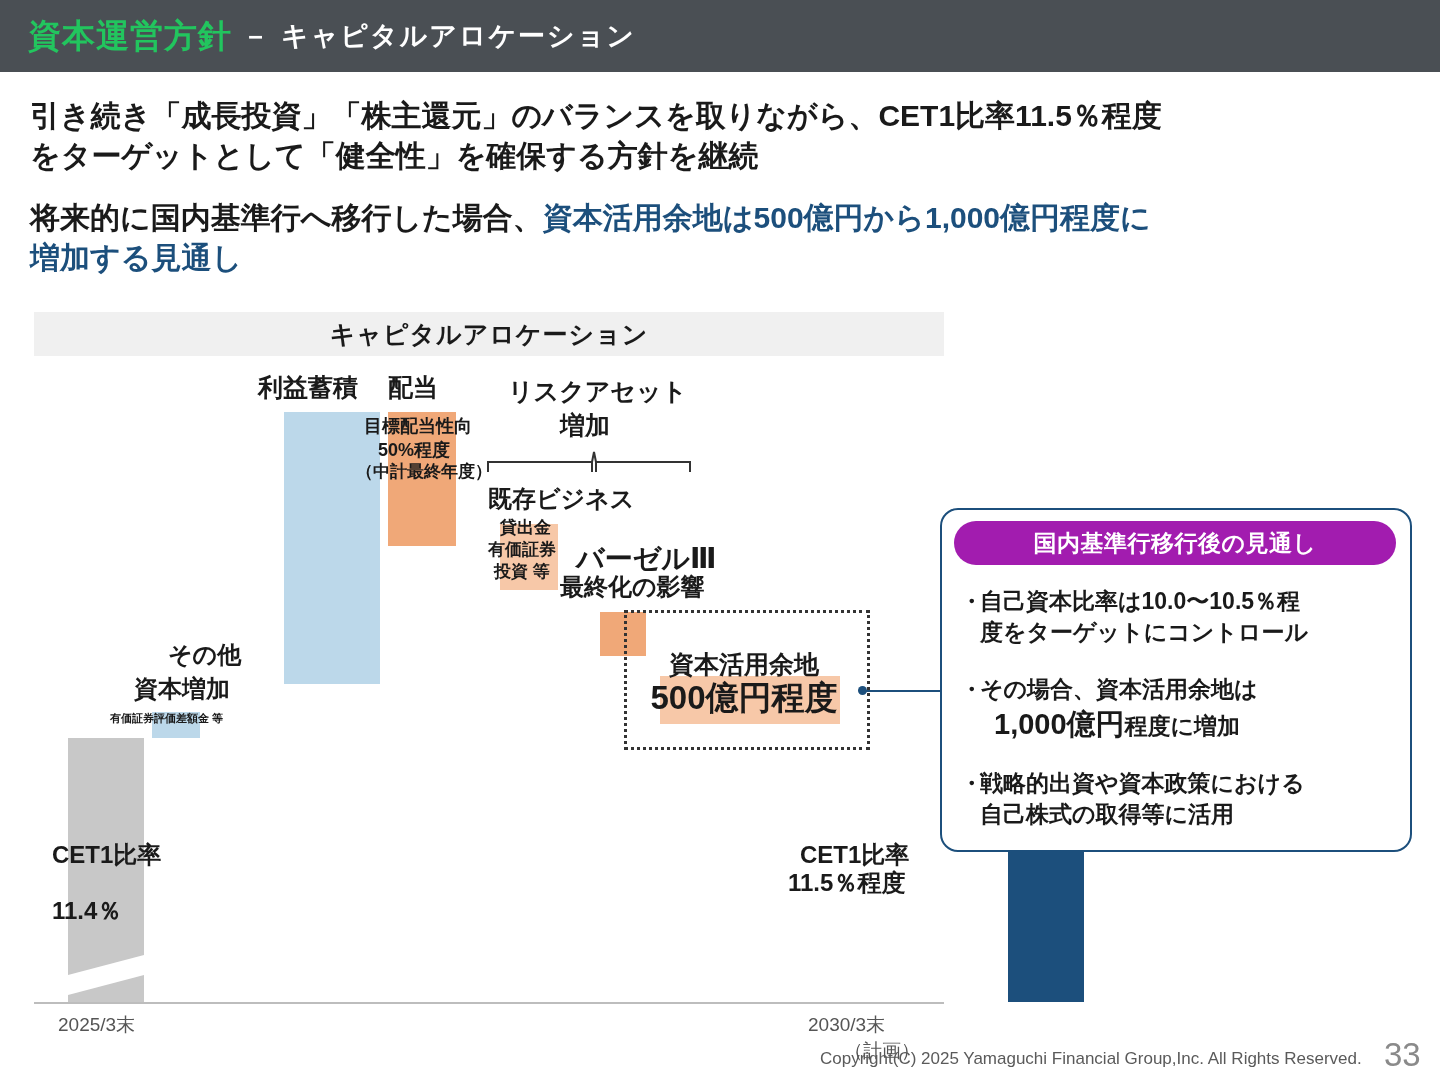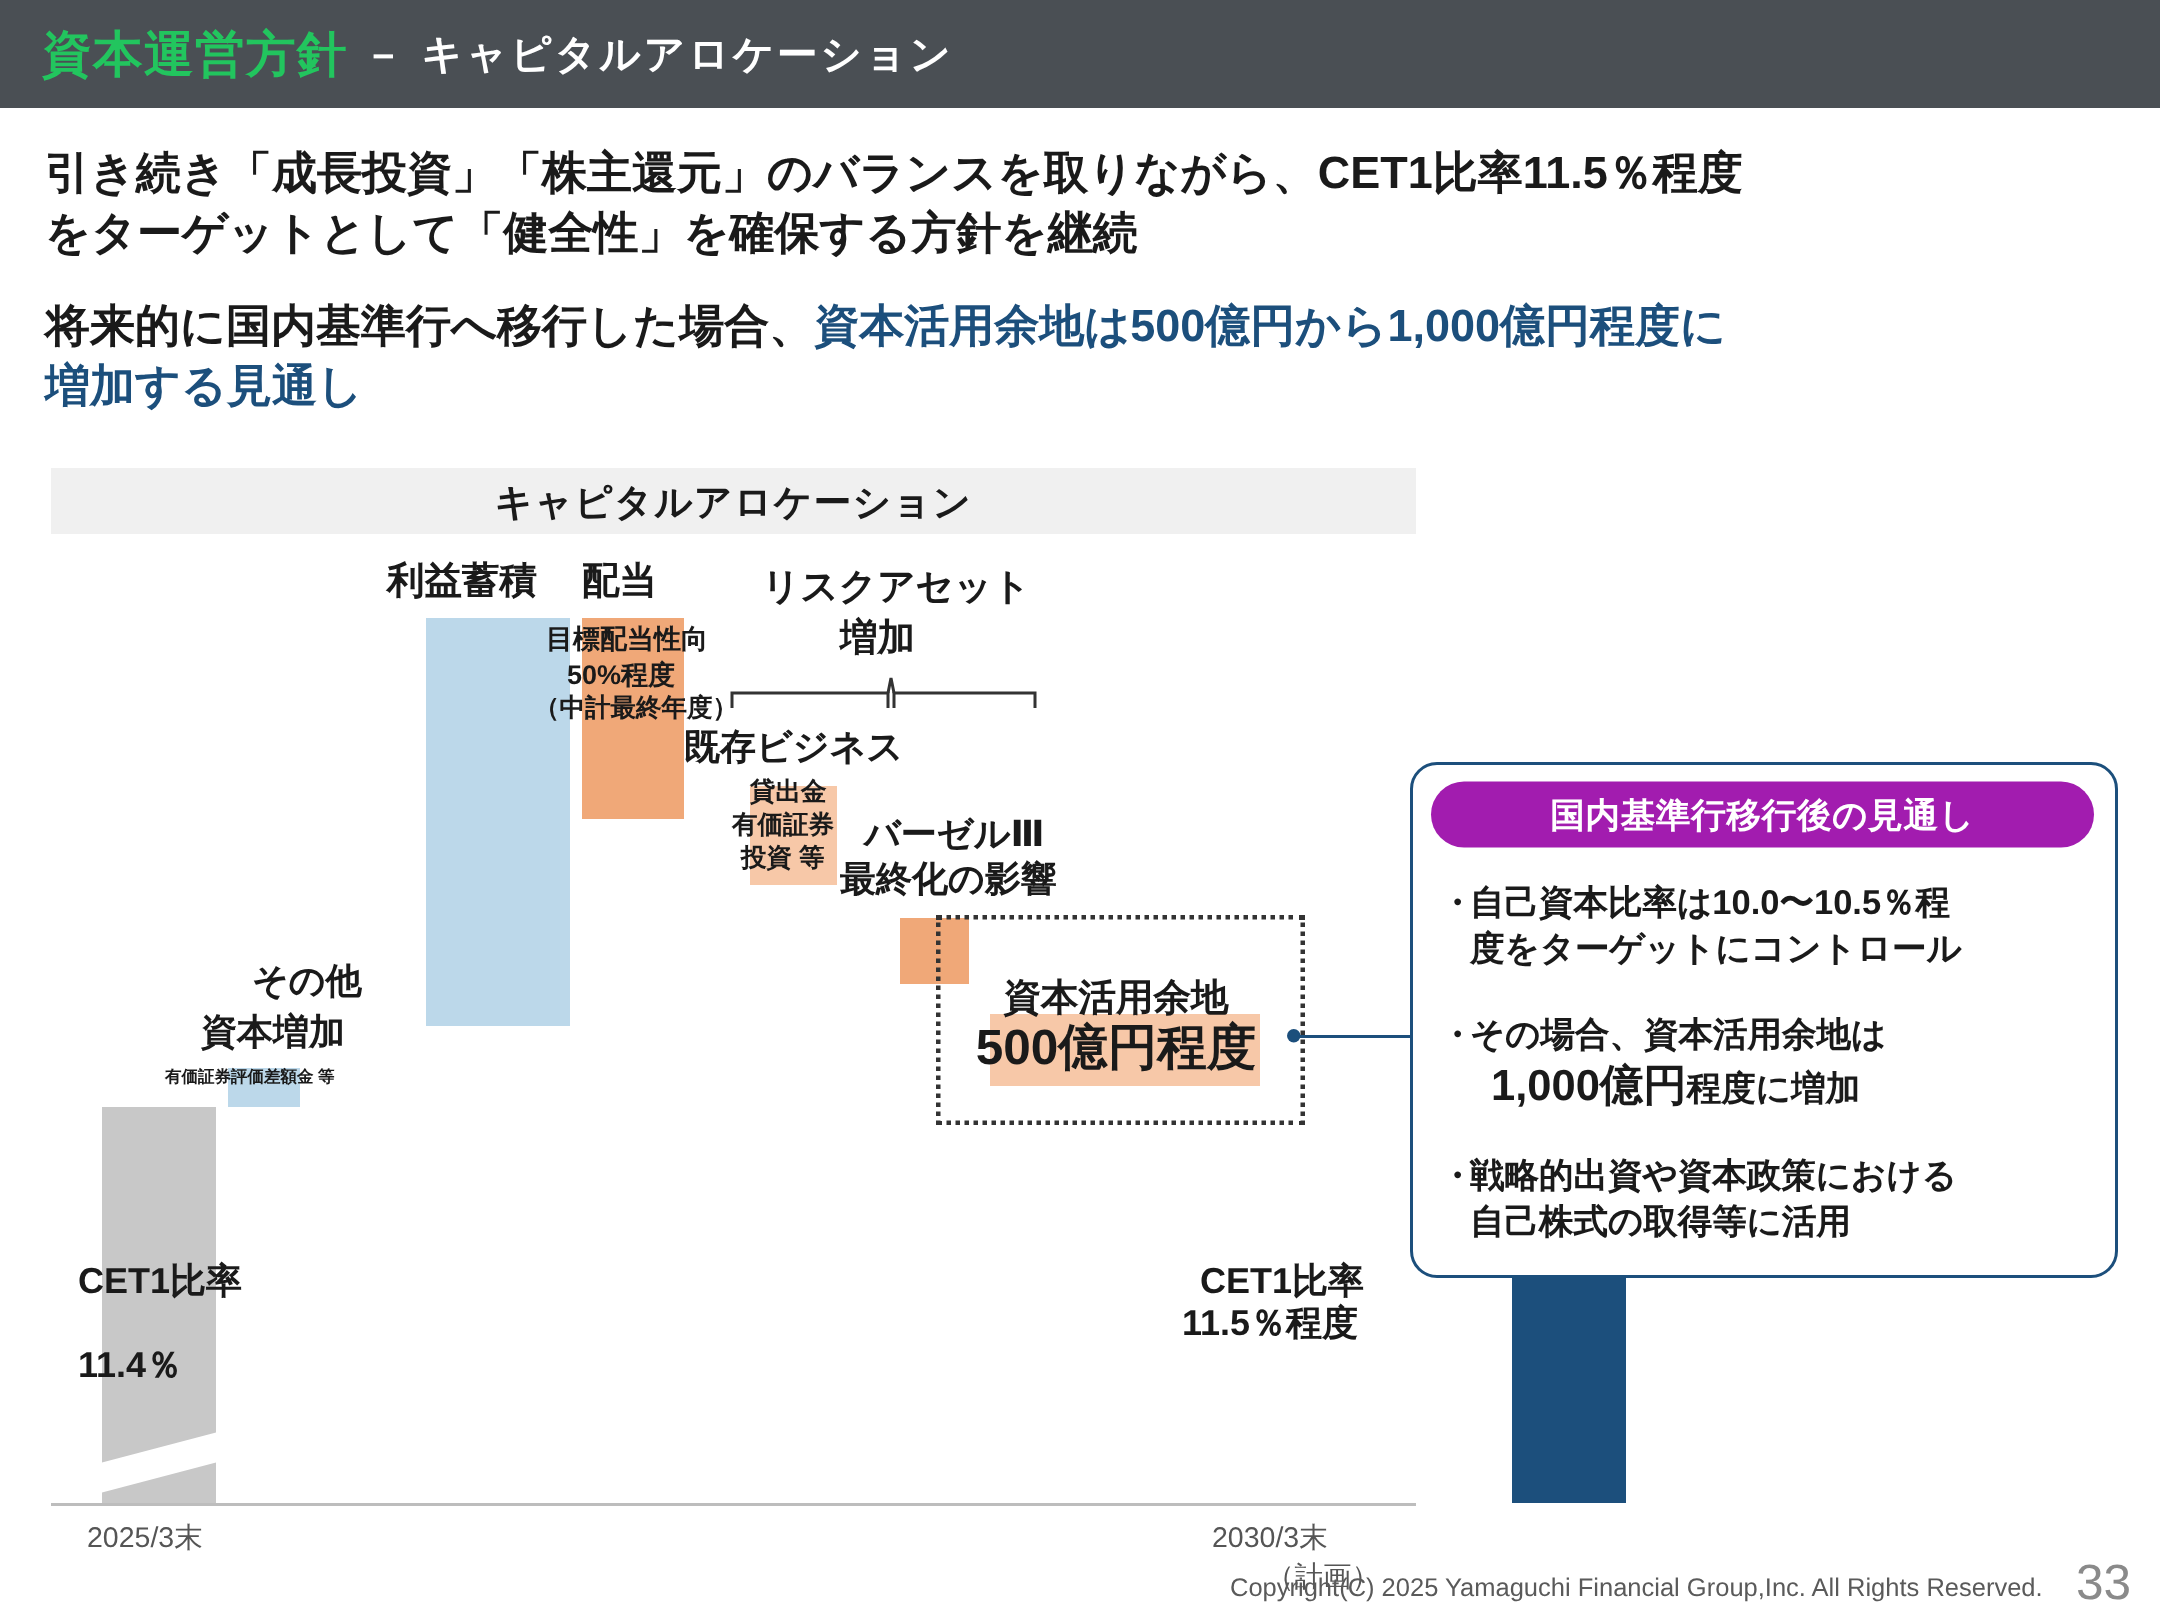--- a/index.html
+++ b/index.html
@@ -163,26 +163,26 @@
   <div class="t bold" style="left:258px;top:372px;font-size:25px;">利益蓄積</div>
   <div class="t bold" style="left:388px;top:372px;font-size:25px;">配当</div>
 
   <div class="t" style="left:364px;top:416px;font-size:18px;">目標配当性向</div>
   <div class="t" style="left:378px;top:440px;font-size:18px;">50%程度</div>
   <div class="t" style="left:356px;top:462px;font-size:17px;">（中計最終年度）</div>
 
   <div class="t bold" style="left:508px;top:376px;font-size:25px;">リスクアセット</div>
   <div class="t bold" style="left:560px;top:410px;font-size:25px;">増加</div>
 
-  <div class="t bold" style="left:456px;top:484px;font-size:24px;">既存ビジネス</div>
+  <div class="t bold" style="left:456px;top:484px;font-size:24px;padding-left:32px;">既存ビジネス</div>
   <div class="t" style="left:500px;top:518px;font-size:17px;">貸出金</div>
   <div class="t" style="left:488px;top:540px;font-size:17px;">有価証券</div>
   <div class="t" style="left:494px;top:562px;font-size:17px;">投資 等</div>
 
-  <div class="t bold" style="left:576px;top:542px;font-size:24px;">バーゼルⅢ</div>
+  <div class="t bold" style="left:576px;top:542px;font-size:28px;">バーゼルⅢ</div>
   <div class="t bold" style="left:560px;top:572px;font-size:24px;">最終化の影響</div>
 
   <div class="t bold" style="left:52px;top:840px;font-size:24px;">CET1比率</div>
   <div class="t bold" style="left:52px;top:868px;font-size:24px;margin-top:28px;">11.4％</div>
 
   <div class="t bold" style="left:800px;top:840px;font-size:24px;">CET1比率</div>
   <div class="t bold" style="left:788px;top:868px;font-size:24px;">11.5％程度</div>
 
   <div class="axlabel" style="left:58px;top:1012px;">2025/3末</div>
   <div class="axlabel" style="left:808px;top:1012px;">2030/3末</div>

